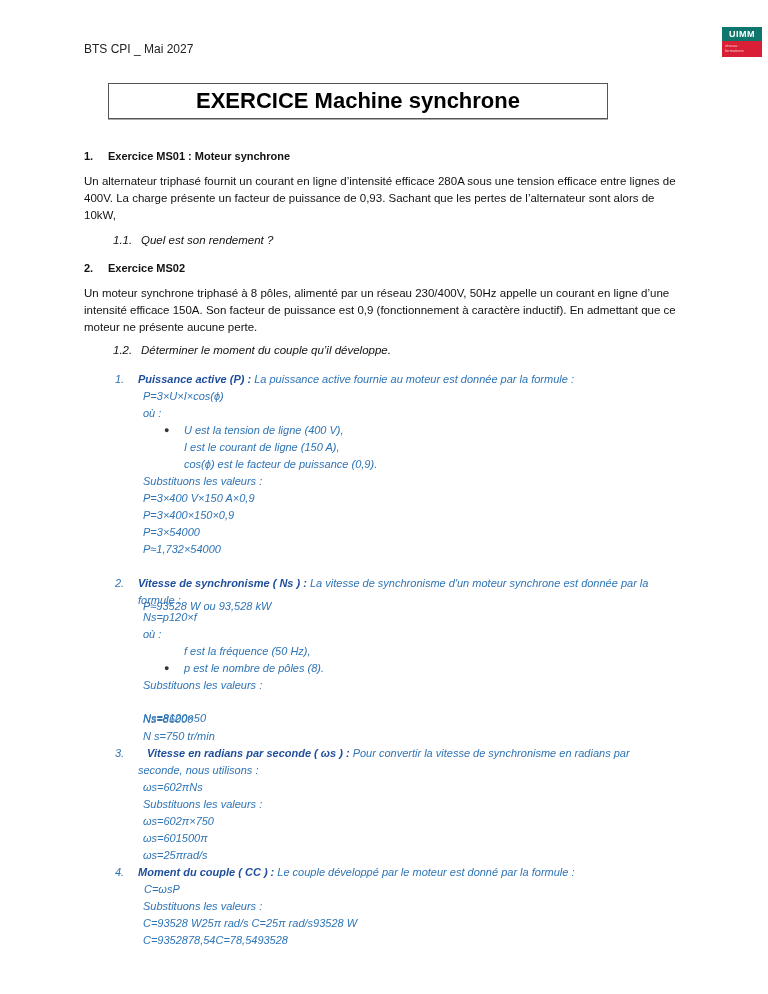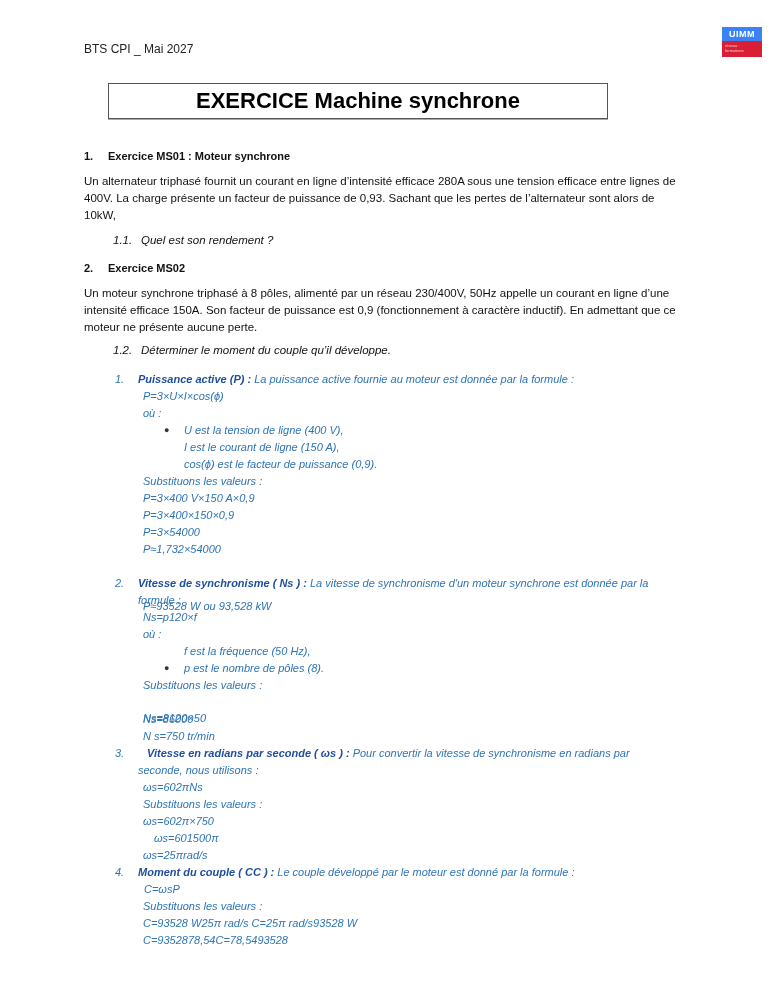--- a/index.html
+++ b/index.html
@@ -2,21 +2,21 @@
 <html><head>
 <meta charset="utf-8">
 <style>
   html, body { margin: 0; padding: 0; }
   body {
     width: 768px; height: 994px; background: #ffffff; position: relative; overflow: hidden;
     font-family: "Liberation Sans", sans-serif; color: #111;
   }
   .header-text { position: absolute; left: 84px; top: 42px; font-size: 12px; color: #222; }
   .logo { position: absolute; left: 722px; top: 27px; width: 40px; height: 30px; }
-  .logo-top { height: 14px; background: #3b82f6; color: #fff; font-size: 9px; font-weight: bold; text-align: center; line-height: 14px; letter-spacing: 0.5px; }
+  .logo-top { height: 14px; background: #0f766e; color: #fff; font-size: 9px; font-weight: bold; text-align: center; line-height: 14px; letter-spacing: 0.5px; }
   .logo-bottom { height: 16px; background: #d91f36; color: #f5c7cd; font-size: 4px; line-height: 5px; padding: 2px 3px; box-sizing: border-box; }
   .title-box {
     position: absolute; left: 108px; top: 83px; width: 500px; height: 36px;
     border: 1px solid #555; box-shadow: 0 1px 0 #aaa; box-sizing: border-box;
     text-align: center; line-height: 34px; font-weight: bold; font-size: 22px; color: #000;
   }
   .sec-title { position: absolute; left: 84px; font-size: 11px; font-weight: bold; color: #111; }
   .sec-title .num { display: inline-block; width: 24px; }
   .para { position: absolute; left: 84px; width: 600px; font-size: 11.5px; line-height: 17px; color: #111; }
   .question { position: absolute; left: 113px; font-size: 11.5px; font-style: italic; color: #111; }
@@ -85,21 +85,21 @@
   <span class="line" style="left:143px;top:696px;margin-top:16px;">Ns=8120×50</span>
   <span class="line" style="left:143px;top:713px;">Ns=86000</span>
   <span class="line" style="left:143px;top:730px;text-align:center;">N s=750 tr/min</span>
 
   <span class="item-num" style="top:747px;">3.</span>
   <span class="item-head" style="top:747px;margin-left:9px;"><b>Vitesse en radians par seconde ( ωs ) :</b> <span>Pour convertir la vitesse de synchronisme en radians par</span></span>
   <span class="line" style="left:138px;top:764px;">seconde, nous utilisons :</span>
   <span class="line" style="left:143px;top:781px;text-align:center;">ωs=602πNs</span>
   <span class="line" style="left:143px;top:798px;">Substituons les valeurs :</span>
   <span class="line" style="left:143px;top:815px;">ωs=602π×750</span>
-  <span class="line" style="left:154px;top:832px;">ωs=601500π</span>
+  <span class="line" style="left:143px;top:832px;">ωs=601500π</span>
   <span class="line" style="left:143px;top:849px;">ωs=25πrad/s</span>
 
   <span class="item-num" style="top:866px;">4.</span>
   <span class="item-head" style="top:866px;"><b>Moment du couple ( CC ) :</b> <span>Le couple développé par le moteur est donné par la formule :</span></span>
   <span class="line" style="left:144px;top:883px;text-align:right;">C=ωsP</span>
   <span class="line" style="left:143px;top:900px;">Substituons les valeurs :</span>
   <span class="line" style="left:143px;top:917px;">C=93528 W25π rad/s C=25π rad/s93528 W</span>
   <span class="line" style="left:143px;top:934px;">C=9352878,54C=78,5493528</span>
 </div>
 

